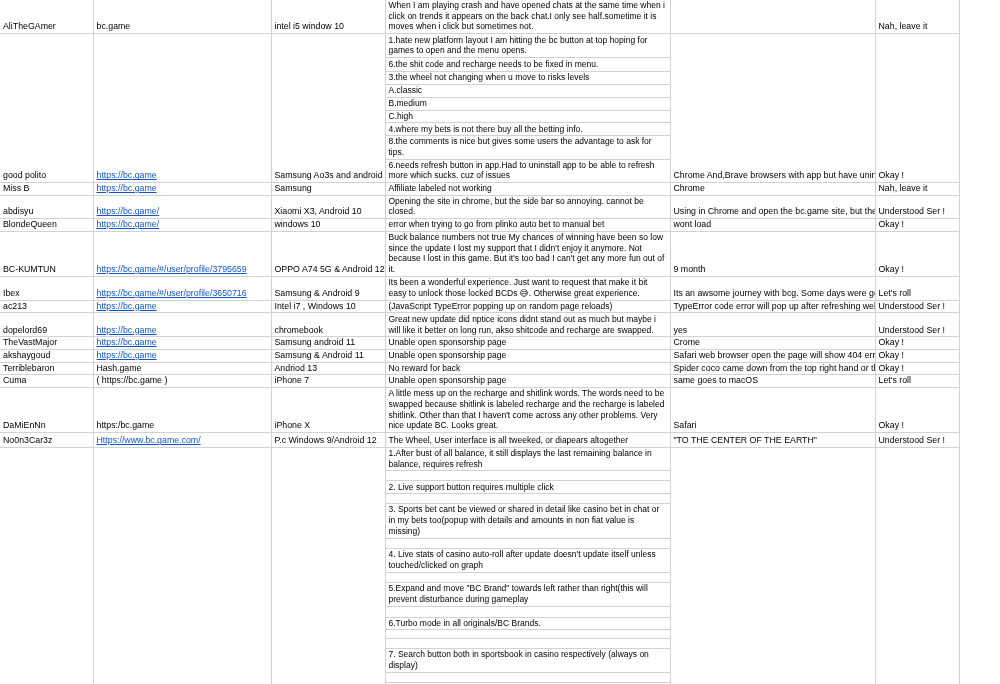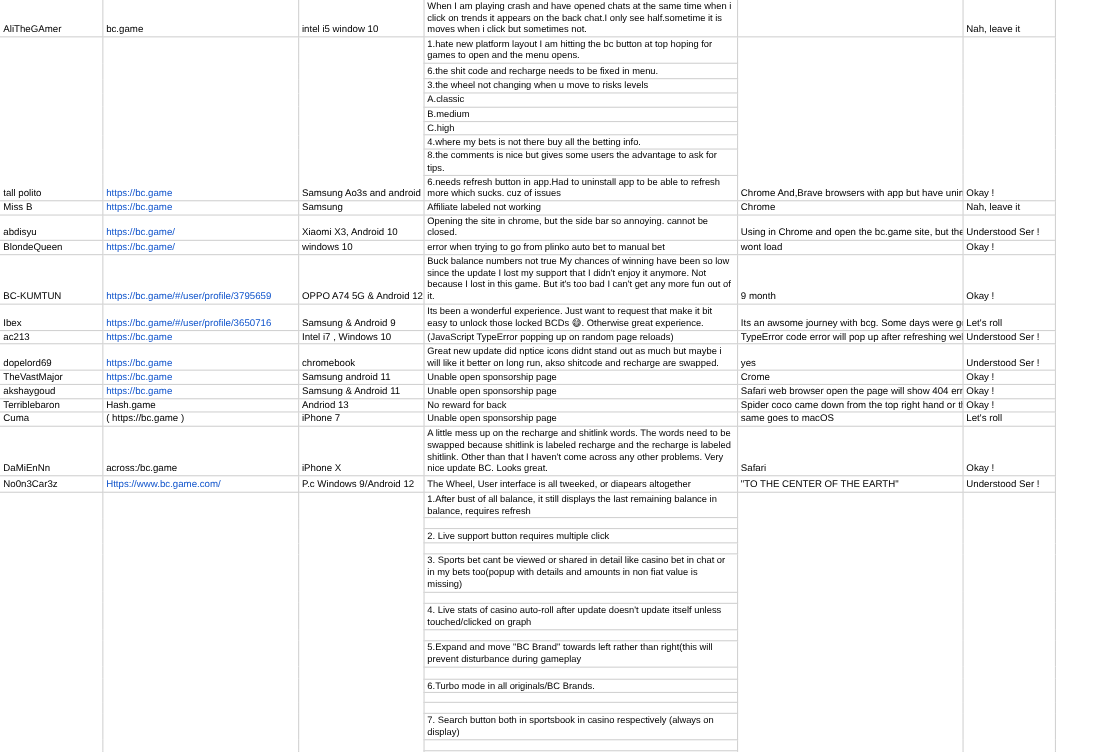--- a/index.html
+++ b/index.html
@@ -11,21 +11,21 @@
     font-family:"Liberation Sans","DejaVu Sans",sans-serif;
     font-size:8.8px; line-height:10.7px; color:#000;
   }
   table.grid td {
     vertical-align:bottom; padding:0 3px 1px 3px; overflow:hidden;
     border-right:1px solid #d2d2d2; border-bottom:1px solid #d2d2d2;
   }
   td.nw { white-space:nowrap; }
   td.wrap { white-space:normal; word-wrap:break-word; font-size:8.5px; }
   td.gcol { border-bottom:none; border-right:none; }
-  a.sheet-link { color:#1155cc; cursor:pointer; }
+  a.sheet-link { color:#1155cc; text-decoration:underline; cursor:pointer; }
 </style>
 </head>
 <body>
 
 <div class="sheet">
 <table class="grid">
 <colgroup>
   <col style="width:93px">
         <col style="width:178px">
         <col style="width:114px">
@@ -40,21 +40,21 @@
   <td class="nw">AliTheGAmer</td>
   <td class="nw">bc.game</td>
   <td class="nw">intel i5 window 10</td>
   <td class="wrap">When I am playing crash and have opened chats at the same time when i click on trends it appears on the back chat.I only see half.sometime it is moves when i click but sometimes not.</td>
   <td class="nw"></td>
   <td class="nw">Nah, leave it</td>
   <td class="gcol" rowspan="42"></td>
 </tr>
 
 <tr style="height:24px">
-  <td class="nw" rowspan="9">tall polito</td>
+  <td class="nw" rowspan="9">good polito</td>
   <td class="nw" rowspan="9"><a class="sheet-link">https://bc.game</a></td>
   <td class="nw" rowspan="9">Samsung Ao3s and android 11</td>
   <td class="wrap">1.hate new platform layout I am hitting the bc button at top hoping for games to open and the menu opens.</td>
   <td class="nw" rowspan="9">Chrome And,Brave browsers with app but have uninstalle</td>
   <td class="nw" rowspan="9">Okay !</td>
 </tr>
 <tr style="height:14px">
           <td class="wrap">6.the shit code and recharge needs to be fixed in menu.</td>
         </tr>
 <tr style="height:13px">
@@ -173,21 +173,21 @@
   <td class="nw">Cuma</td>
   <td class="nw">( https://bc.game )</td>
   <td class="nw">iPhone 7</td>
   <td class="wrap">Unable open sponsorship page</td>
   <td class="nw">same goes to macOS</td>
   <td class="nw">Let's roll</td>
 </tr>
 
 <tr style="height:43px">
   <td class="nw">DaMiEnNn</td>
-  <td class="nw">across:/bc.game</td>
+  <td class="nw">https:/bc.game</td>
   <td class="nw">iPhone X</td>
   <td class="wrap">A little mess up on the recharge and shitlink words. The words need to be swapped because shitlink is labeled recharge and the recharge is labeled shitlink. Other than that I haven't come across any other problems. Very nice update BC. Looks great.</td>
   <td class="nw">Safari</td>
   <td class="nw">Okay !</td>
 </tr>
 
 <tr style="height:15px">
   <td class="nw">No0n3Car3z</td>
   <td class="nw"><a class="sheet-link">Https://www.bc.game.com/</a></td>
   <td class="nw">P.c Windows 9/Android 12</td>

